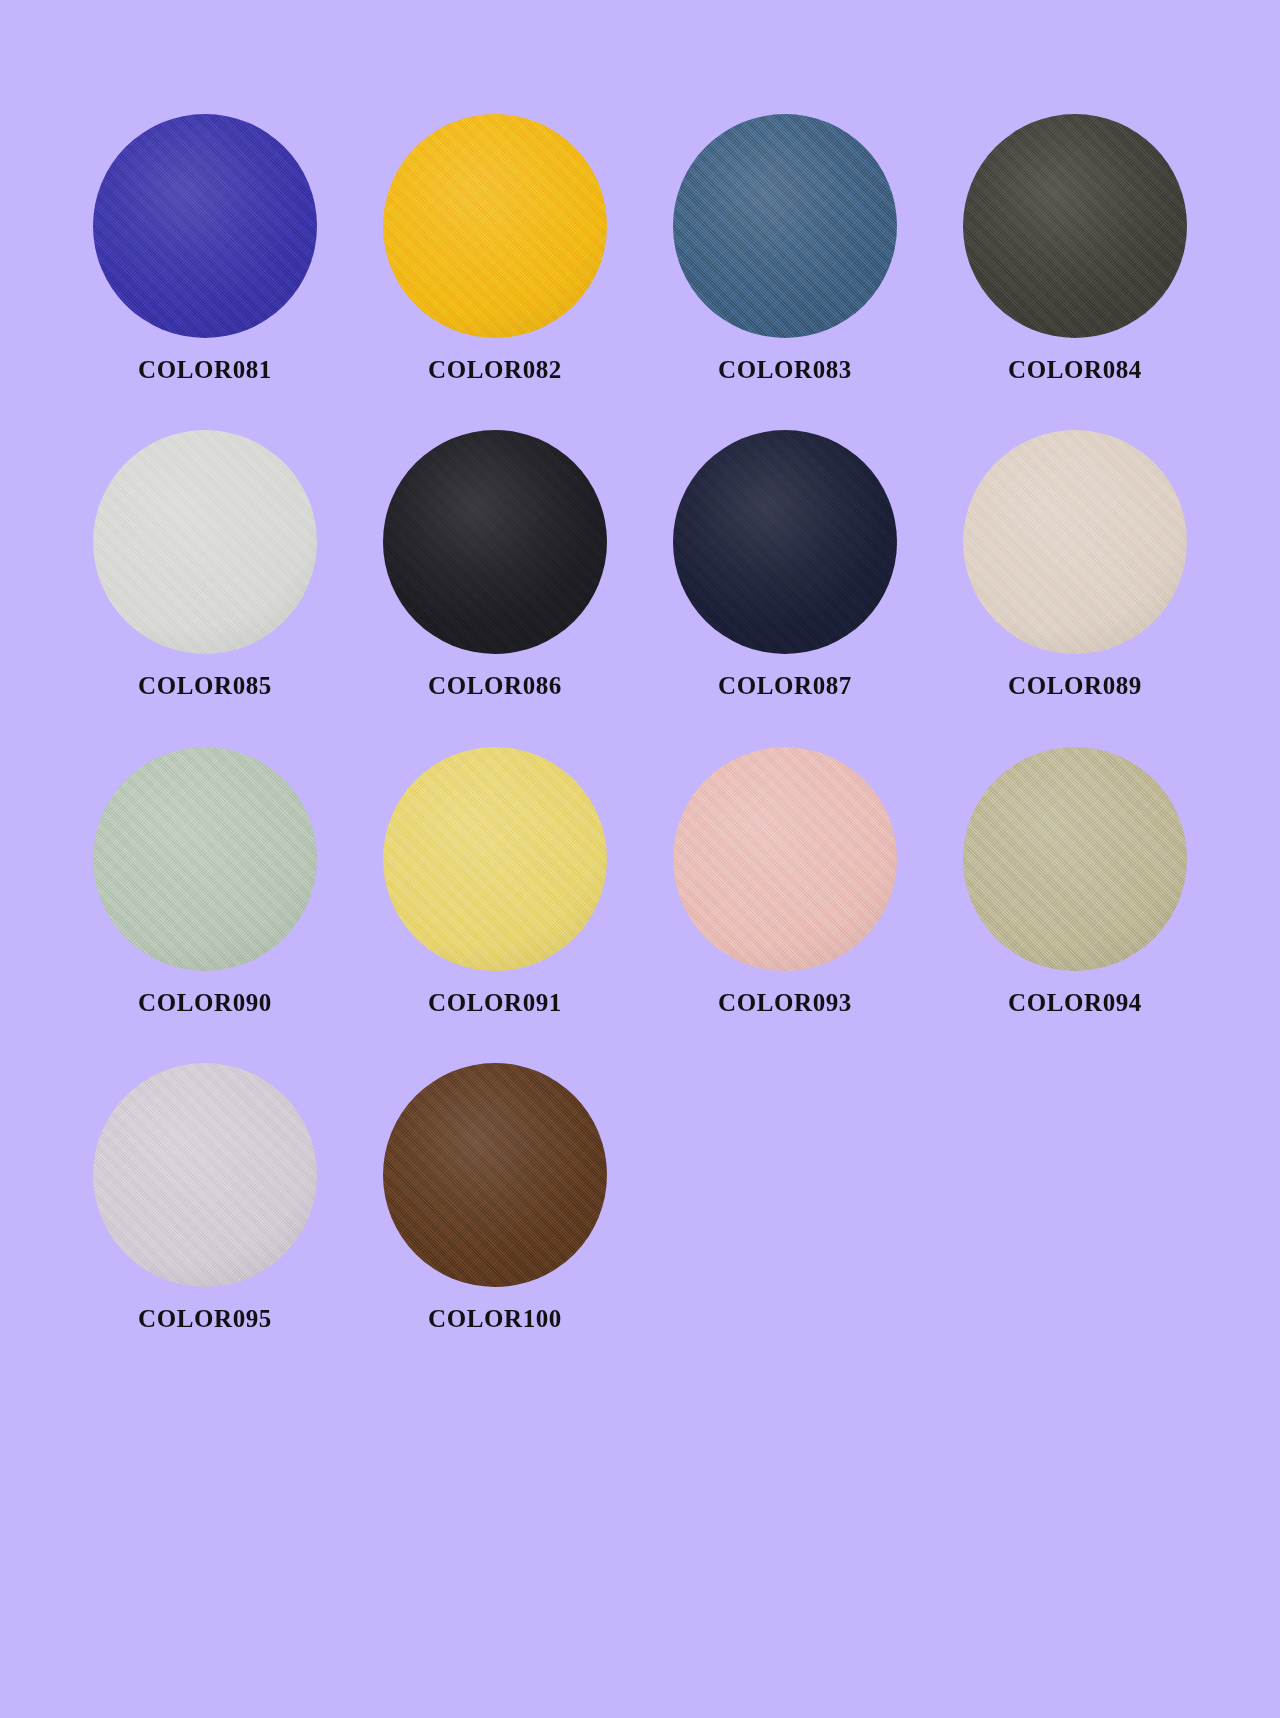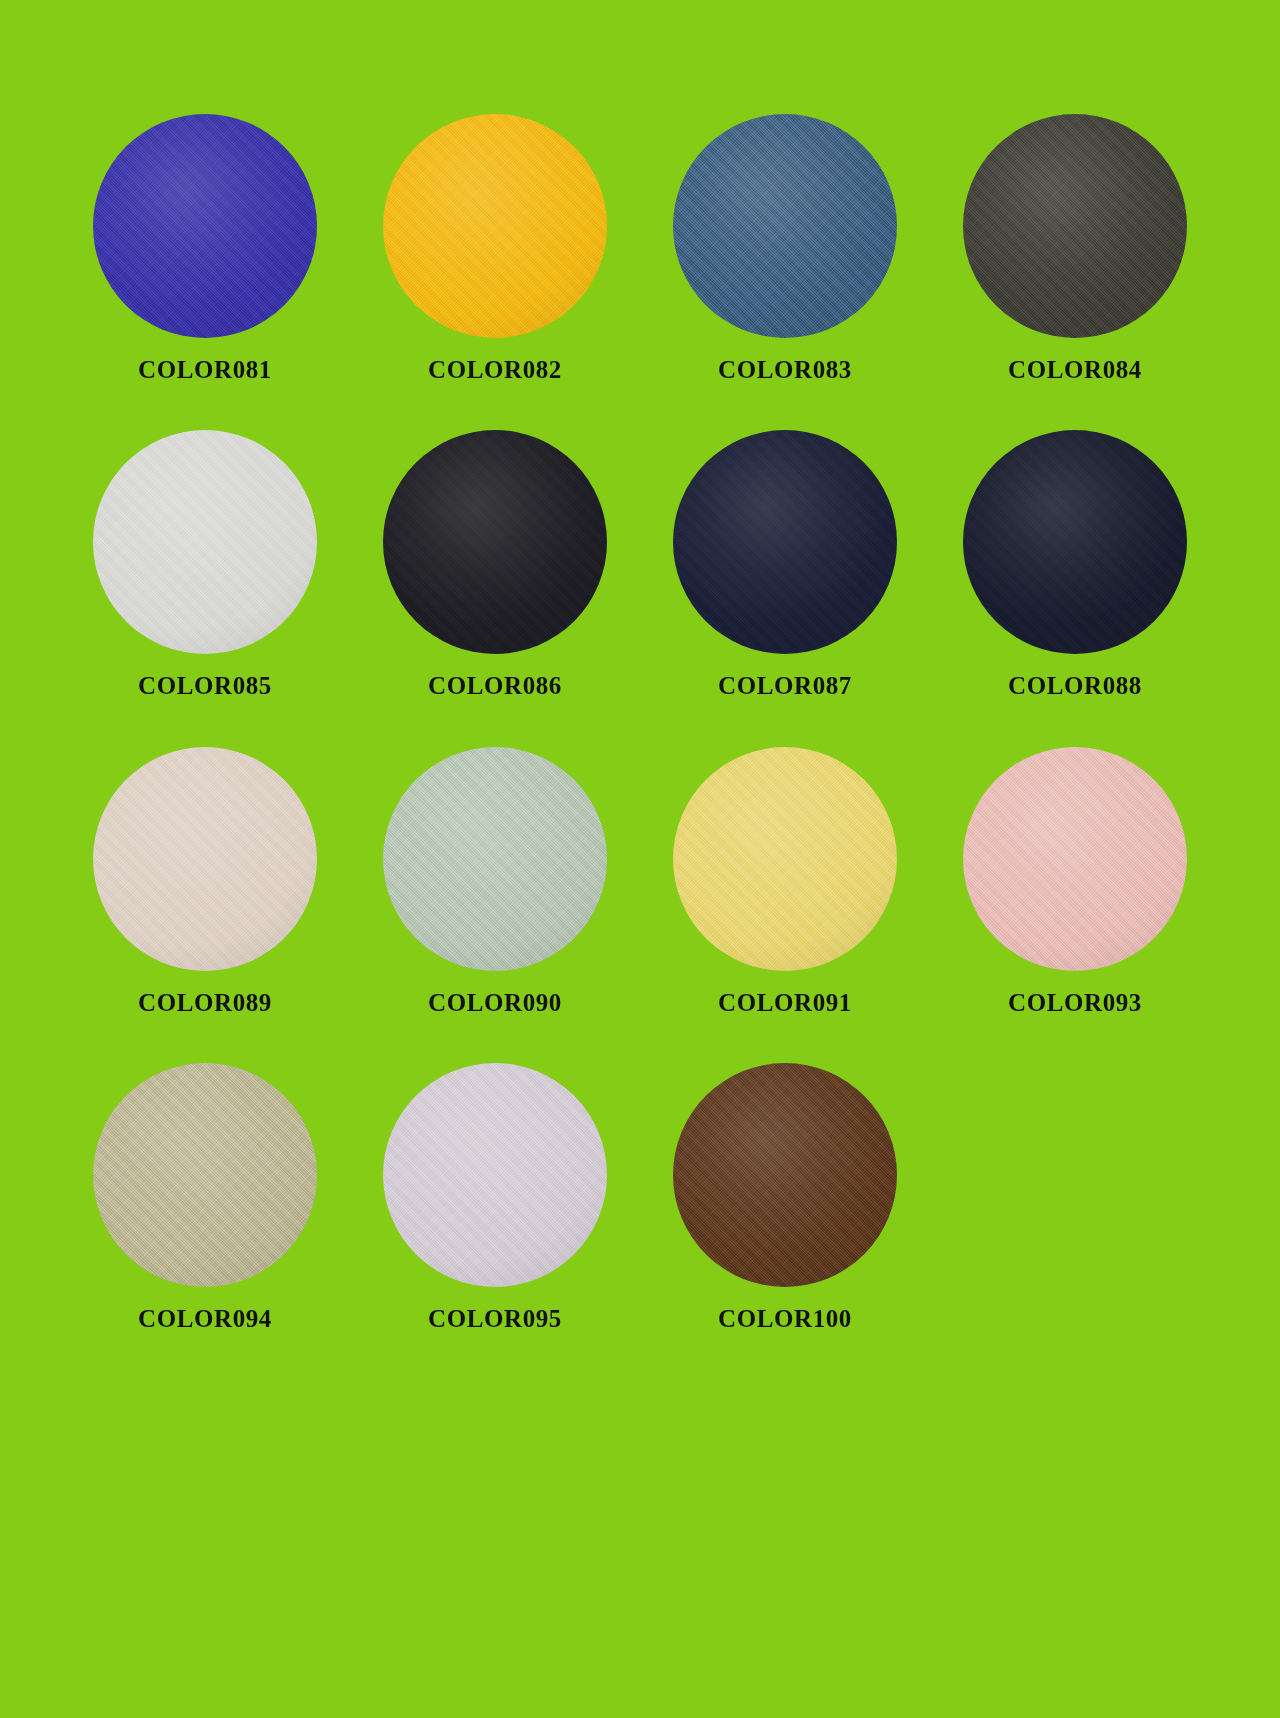--- a/index.html
+++ b/index.html
@@ -10,21 +10,21 @@
   body {
     width: 1280px;
     height: 1718px;
     font-family: "Liberation Serif", serif;
     overflow: hidden;
   }
   .sheet {
     position: relative;
     width: 1280px;
     height: 1718px;
-    background: #84cc16;
+    background: #c4b5fd;
     box-sizing: border-box;
     padding: 112px 60px 24px 60px;
   }
   .grid {
     display: grid;
     grid-template-columns: repeat(4, 1fr);
     grid-template-rows: repeat(5, 1fr);
     column-gap: 0px;
     row-gap: 0px;
     width: 1160px;
@@ -139,26 +139,20 @@
         <div class="label">COLOR086</div>
       </div>
       <div class="cell">
         <div class="swatch-wrap">
           <div class="swatch" style="background-color: rgb(27, 31, 54);"></div>
         </div>
         <div class="label">COLOR087</div>
       </div>
       <div class="cell">
         <div class="swatch-wrap">
-          <div class="swatch" style="background-color: rgb(25, 28, 46);"></div>
-        </div>
-        <div class="label">COLOR088</div>
-      </div>
-      <div class="cell">
-        <div class="swatch-wrap">
           <div class="swatch" style="background-color: rgb(222, 208, 196);"></div>
         </div>
         <div class="label">COLOR089</div>
       </div>
       <div class="cell">
         <div class="swatch-wrap">
           <div class="swatch" style="background-color: rgb(183, 198, 181);"></div>
         </div>
         <div class="label">COLOR090</div>
       </div>

